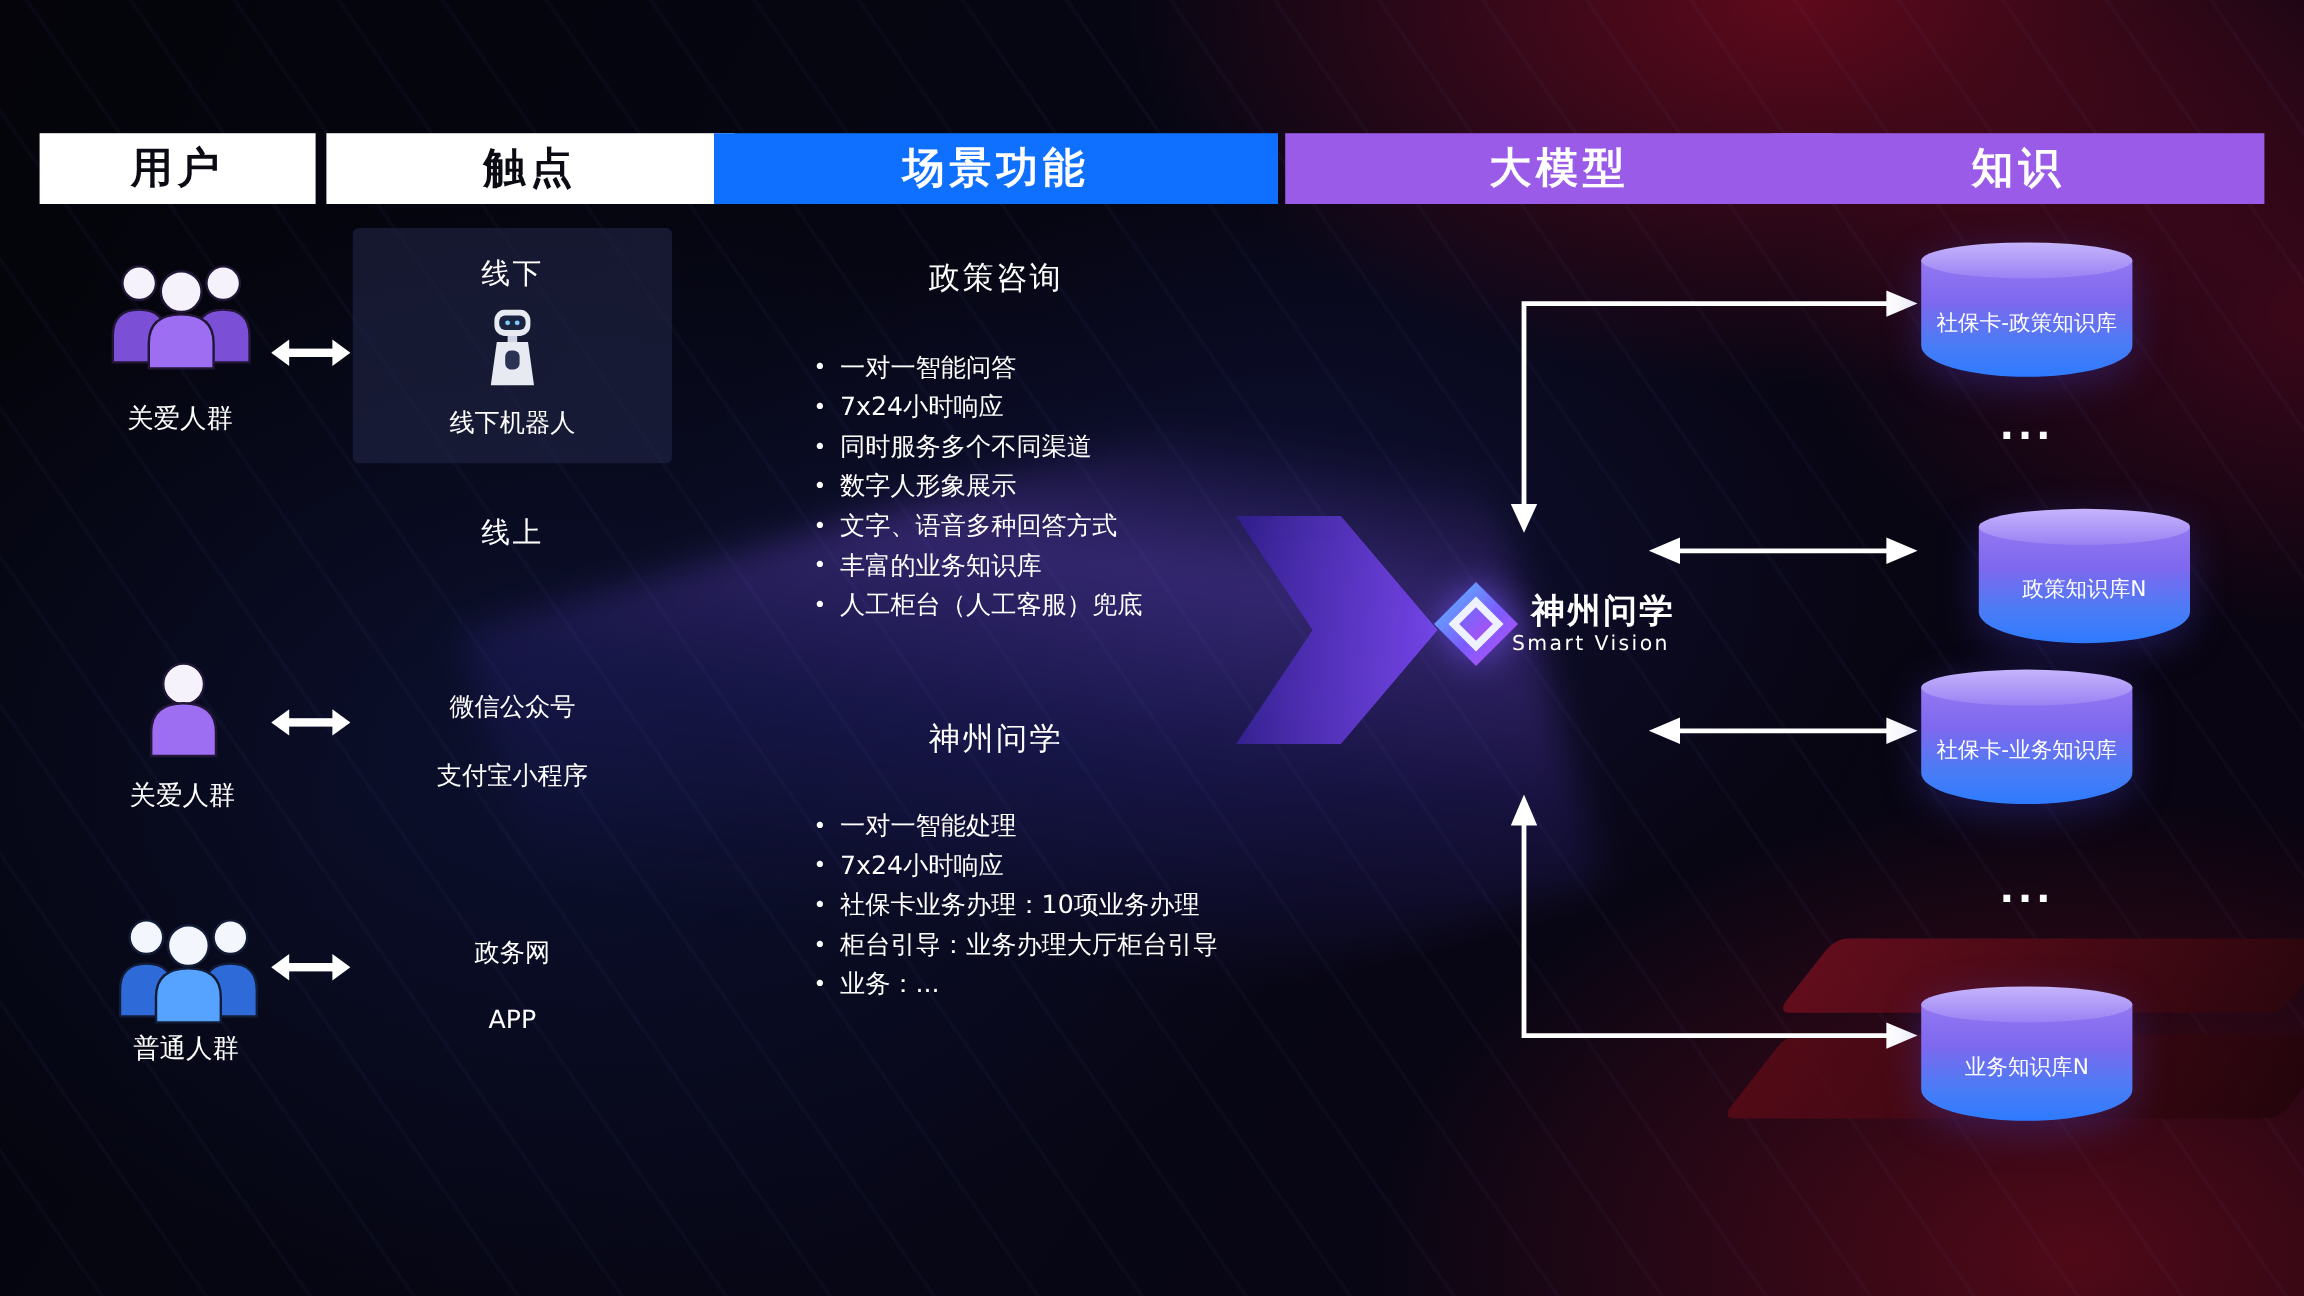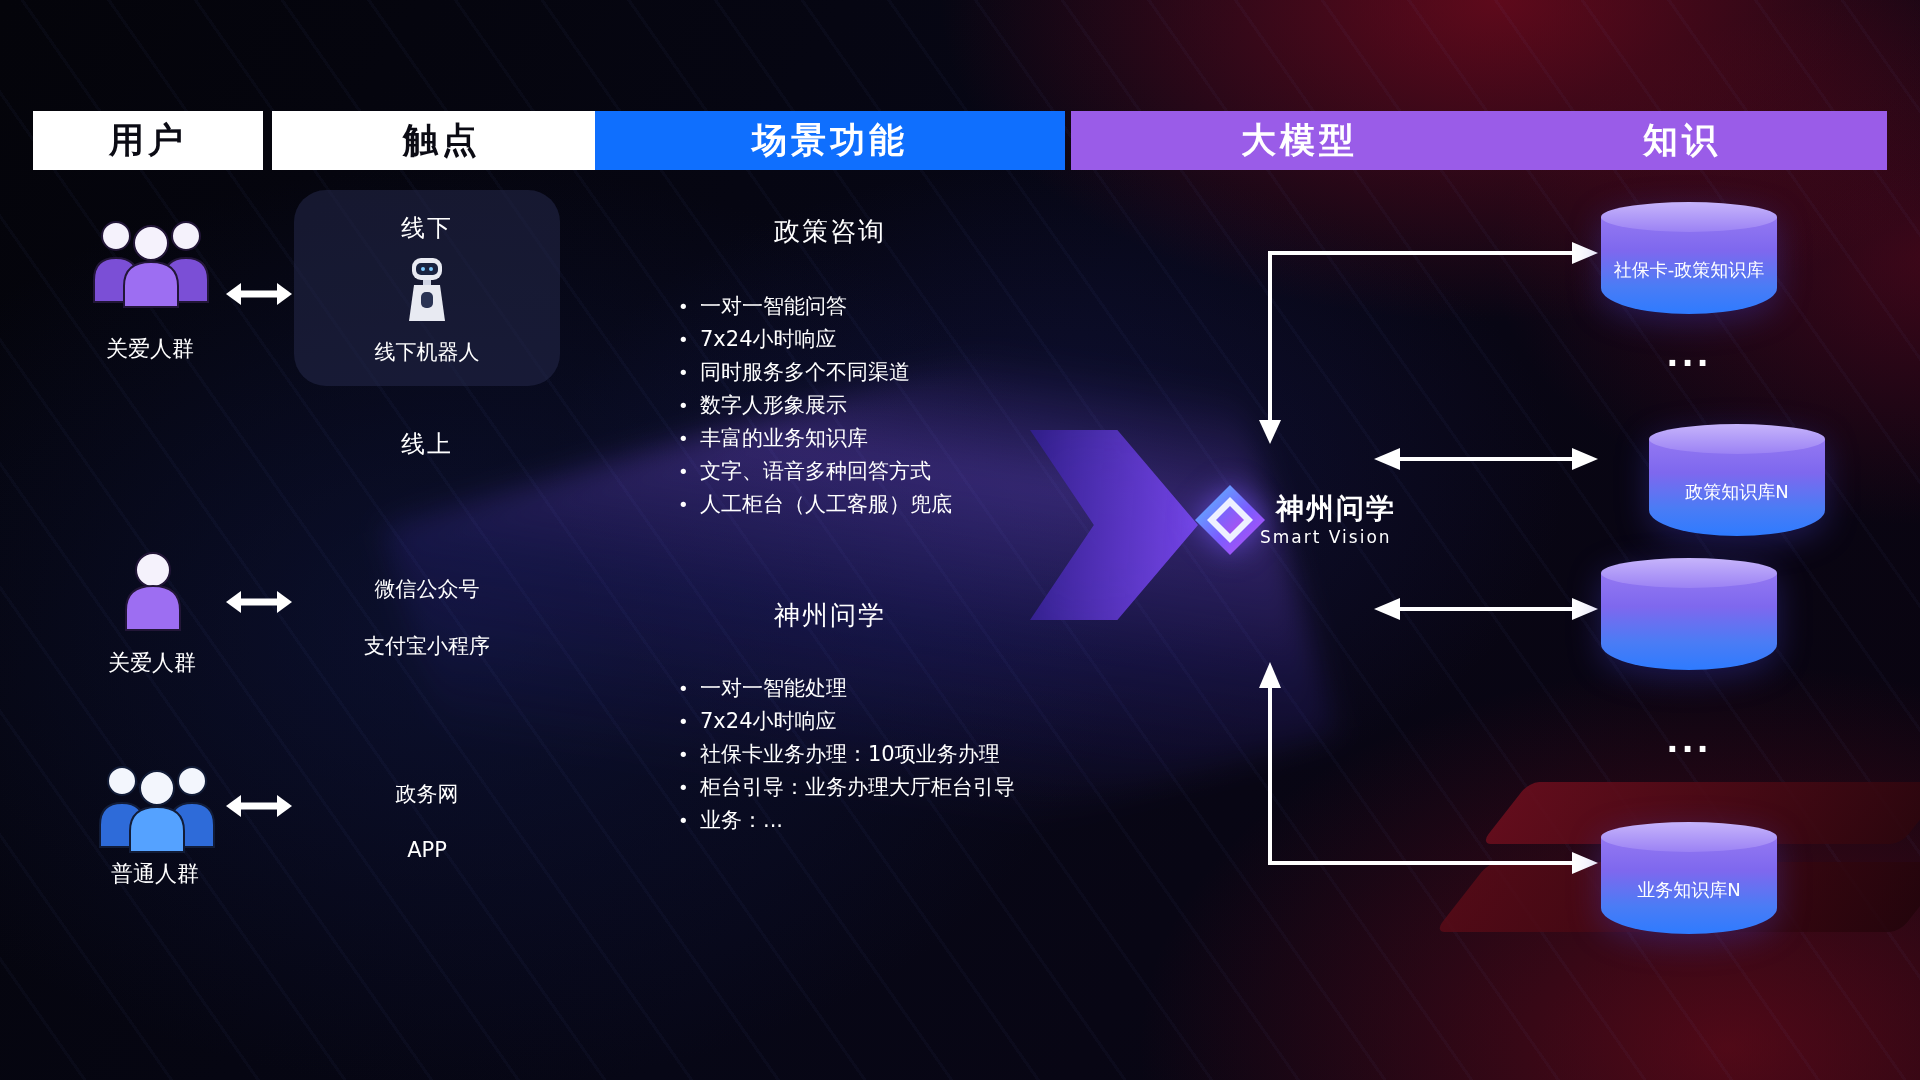--- a/index.html
+++ b/index.html
@@ -27,21 +27,21 @@
   .hdr { position:absolute; top:111px; height:59px; display:flex; align-items:center; justify-content:center;
     font-size:35px; font-weight:bold; letter-spacing:4px; }
   .hdr.white  { background:#ffffff; color:#0b0b14; }
   .hdr.blue   { background:#0f6ffe; color:#fff; }
   .hdr.purple { background:#9a5ce8; color:#fff; }
 
   .icon-wrap { position:absolute; }
   .user-label { position:absolute; width:160px; text-align:center; font-size:22px; }
 
   .tp-card { position:absolute; left:294px; top:190px; width:266px; height:196px;
-    background:rgba(36,40,74,.55); border-radius:32px;
+    background:rgba(36,40,74,.55); border-radius:5px;
     display:flex; flex-direction:column; align-items:center; justify-content:space-between;
     padding:22px 0 20px; }
   .tp-title { font-size:24px; letter-spacing:2px; }
   .tp-sub   { font-size:21px; }
   .tp-online { position:absolute; left:294px; top:428px; width:266px; text-align:center; font-size:24px; letter-spacing:2px; }
   .channel { position:absolute; left:294px; width:266px; text-align:center; font-size:21px; }
 
   .fn-title { position:absolute; left:595px; width:470px; text-align:center; font-size:26px; letter-spacing:2px; }
   .fn-list { position:absolute; left:676px; list-style:none; }
   .fn-list li { position:relative; padding-left:24px; font-size:21px; line-height:33px; white-space:nowrap; }
@@ -156,22 +156,22 @@
   <div class="channel" style="top:632px;">支付宝小程序</div>
   <div class="channel" style="top:780px;">政务网</div>
   <div class="channel" style="top:838px;">APP</div>
 
   <div class="fn-title" style="top:214px;">政策咨询</div>
   <ul class="fn-list" style="top:290px;">
     <li>一对一智能问答</li>
     <li>7x24小时响应</li>
     <li>同时服务多个不同渠道</li>
     <li>数字人形象展示</li>
+    <li>文字、语音多种回答方式</li>
     <li>丰富的业务知识库</li>
-    <li>文字、语音多种回答方式</li>
     <li>人工柜台（人工客服）兜底</li>
   </ul>
 
   <div class="fn-title" style="top:598px;">神州问学</div>
   <ul class="fn-list" style="top:672px;">
     <li>一对一智能处理</li>
     <li>7x24小时响应</li>
     <li>社保卡业务办理：10项业务办理</li>
     <li>柜台引导：业务办理大厅柜台引导</li>
     <li>业务：...</li>
@@ -226,20 +226,21 @@
 
   <div class="cylinder" style="left:1601px; top:424px;margin-left:48px;">
     <div class="cyl-body"></div>
     <div class="cyl-top"></div>
     <div class="cyl-label">政策知识库N</div>
   </div>
 
   <div class="cylinder" style="left:1601px; top:558px;">
     <div class="cyl-body"></div>
     <div class="cyl-top"></div>
+    <div class="cyl-label">社保卡-业务知识库</div>
   </div>
   <div class="dots" style="left:1601px; top:722px;">...</div>
 
   <div class="cylinder" style="left:1601px; top:822px;">
     <div class="cyl-body"></div>
     <div class="cyl-top"></div>
     <div class="cyl-label">业务知识库N</div>
   </div>
 </div>
 

